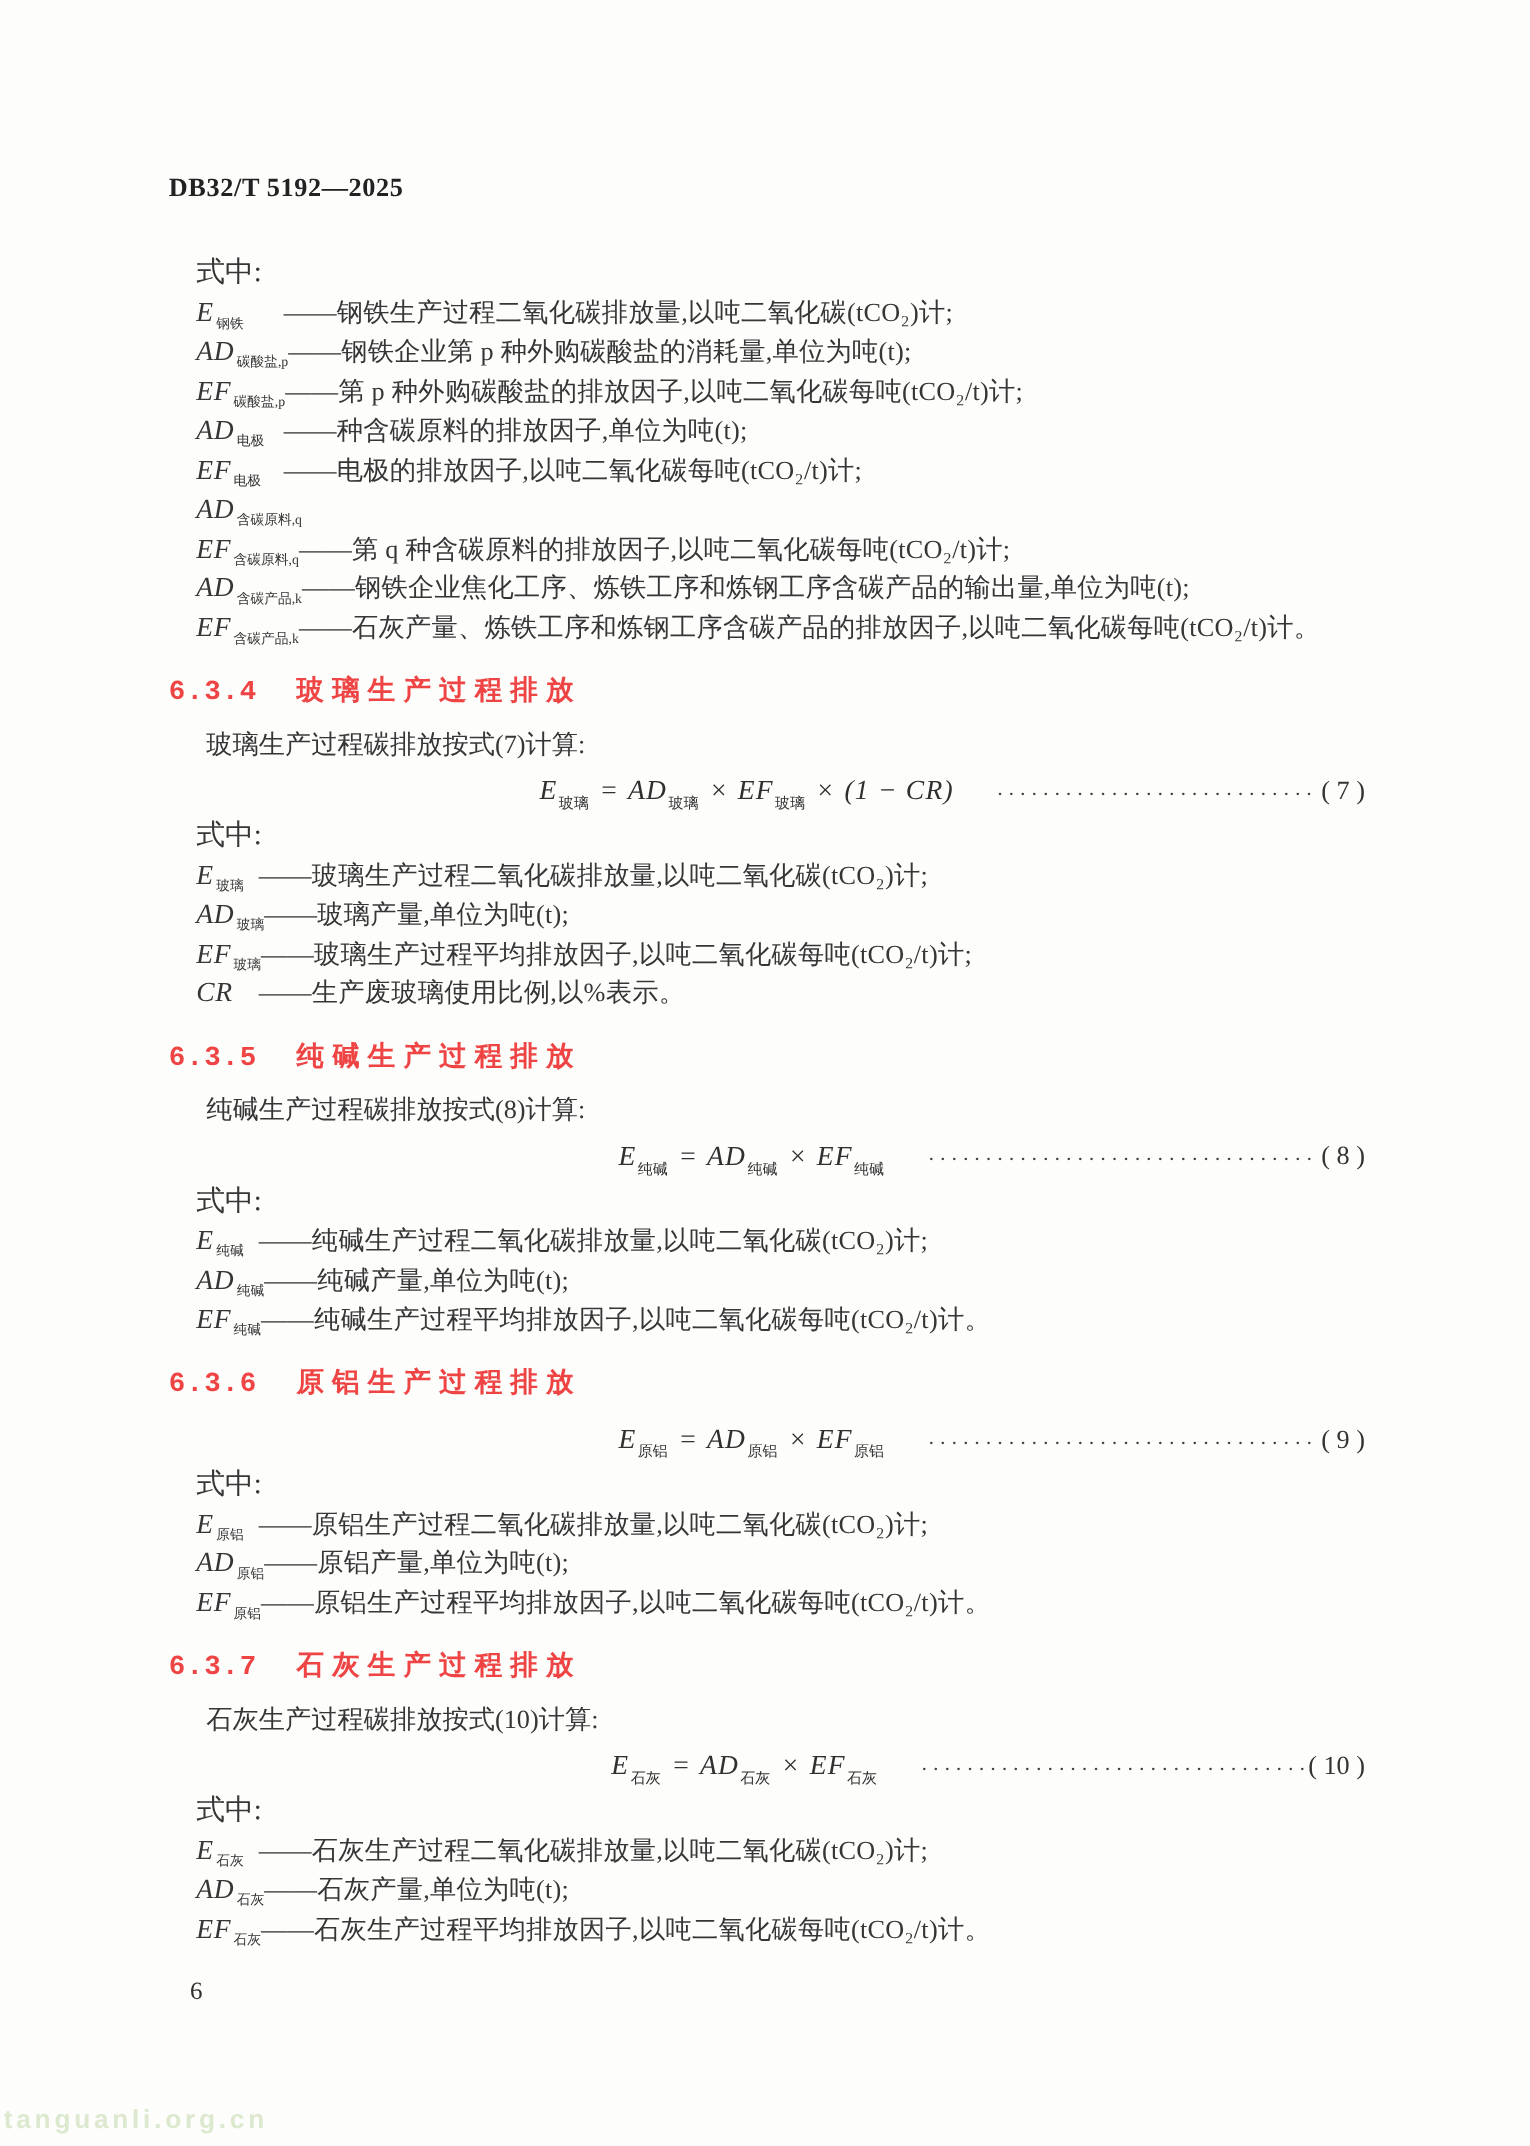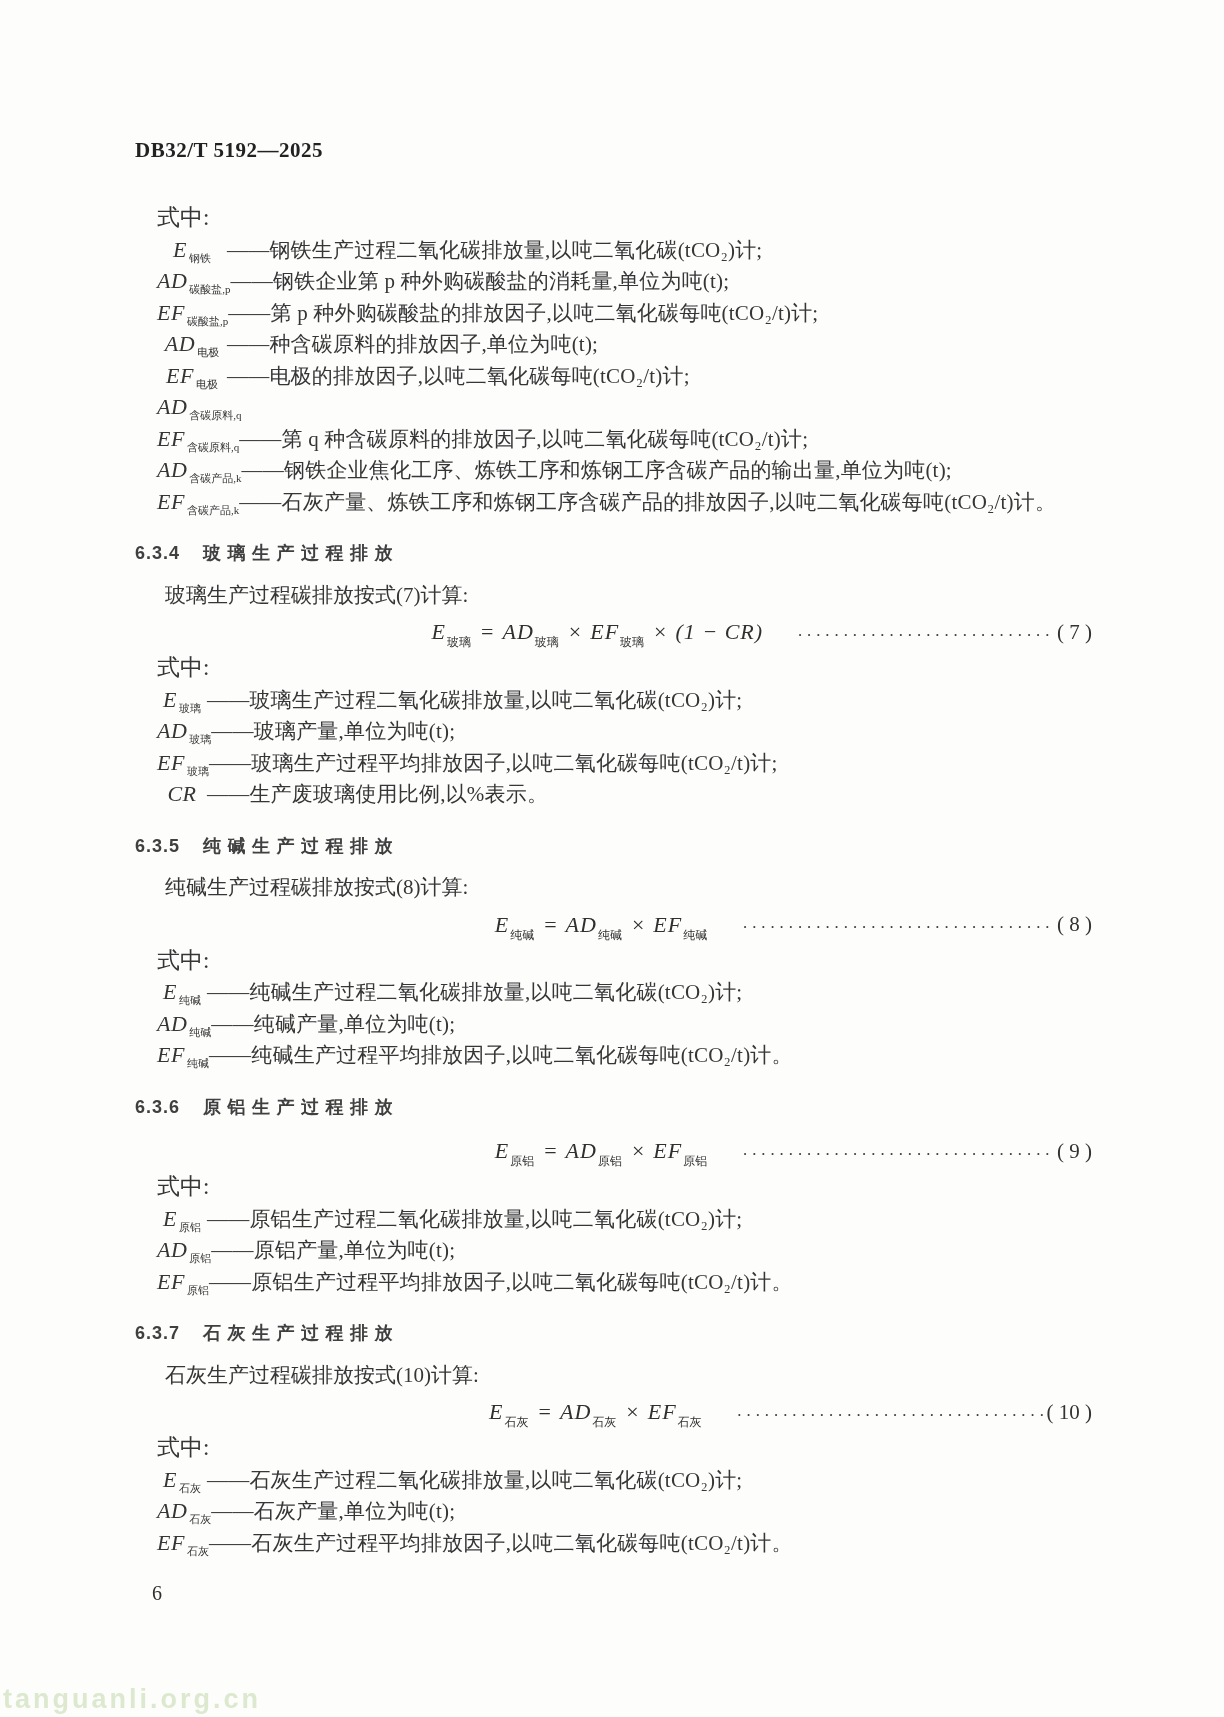--- a/index.html
+++ b/index.html
@@ -20,35 +20,35 @@
     letter-spacing:0.5px;line-height:24px;
     margin-bottom:40px;
   }
   .where{
     font-size:23px;line-height:31.5px;margin:0 0 0 22px;
   }
   .defs{margin:0;}
   .def-row{
     display:flex;align-items:baseline;
     line-height:31.5px;height:31.5px;white-space:nowrap;
-    margin-left:22px;font-size:21px;text-align:center;
+    margin-left:22px;font-size:21px;
   }
   .def-row .term{flex-shrink:0;}
   .defs--wide .term{min-width:70px;}
   .defs--narrow .term{min-width:50px;}
   .term i{font-size:22px;font-style:italic;letter-spacing:0.5px;}
   .tsub{
     font-size:11px;position:relative;top:5px;margin-left:2px;
     letter-spacing:0;
   }
   .desc{letter-spacing:0.2px;}
   .doc-section{margin:0;}
   .sec-heading{
-    font-family:Liberation Sans, sans-serif;
-    font-weight:bold;font-size:18px;color:#404040;
+    font-family:Liberation Mono, monospace;
+    font-weight:bold;font-size:22px;color:#ef4444;
     line-height:31.5px;height:31.5px;
     margin:21px 0 10px 0;
   }
   .sec-num{letter-spacing:1px;margin-right:18px;}
   .sec-title{letter-spacing:6.5px;}
   .intro{
     font-size:21px;line-height:31.5px;margin:0 0 3px 30px;
   }
   .formula-row{
     display:flex;align-items:center;height:36px;margin:0 0 2px 0;
@@ -66,21 +66,21 @@
     margin:6px 2px 0 34px;color:#3f3f3f;
   }
   .f-num{white-space:nowrap;font-size:21px;color:#333;}
   .page-number{
     position:absolute;left:152px;top:1582px;
     font-size:20px;color:#2f2f2f;
   }
   .watermark{
     position:absolute;left:3px;top:1684px;
     font-family:"Liberation Sans","DejaVu Sans",sans-serif;
-    font-weight:bold;font-size:27px;letter-spacing:3px;
+    font-weight:bold;font-size:21px;letter-spacing:3px;
     color:#dce9cf;
   }
 </style>
 </head>
 <body>
 
 <div class="page">
   <div class="content">
 
     <div class="doc-code">DB32/T 5192—2025</div>

